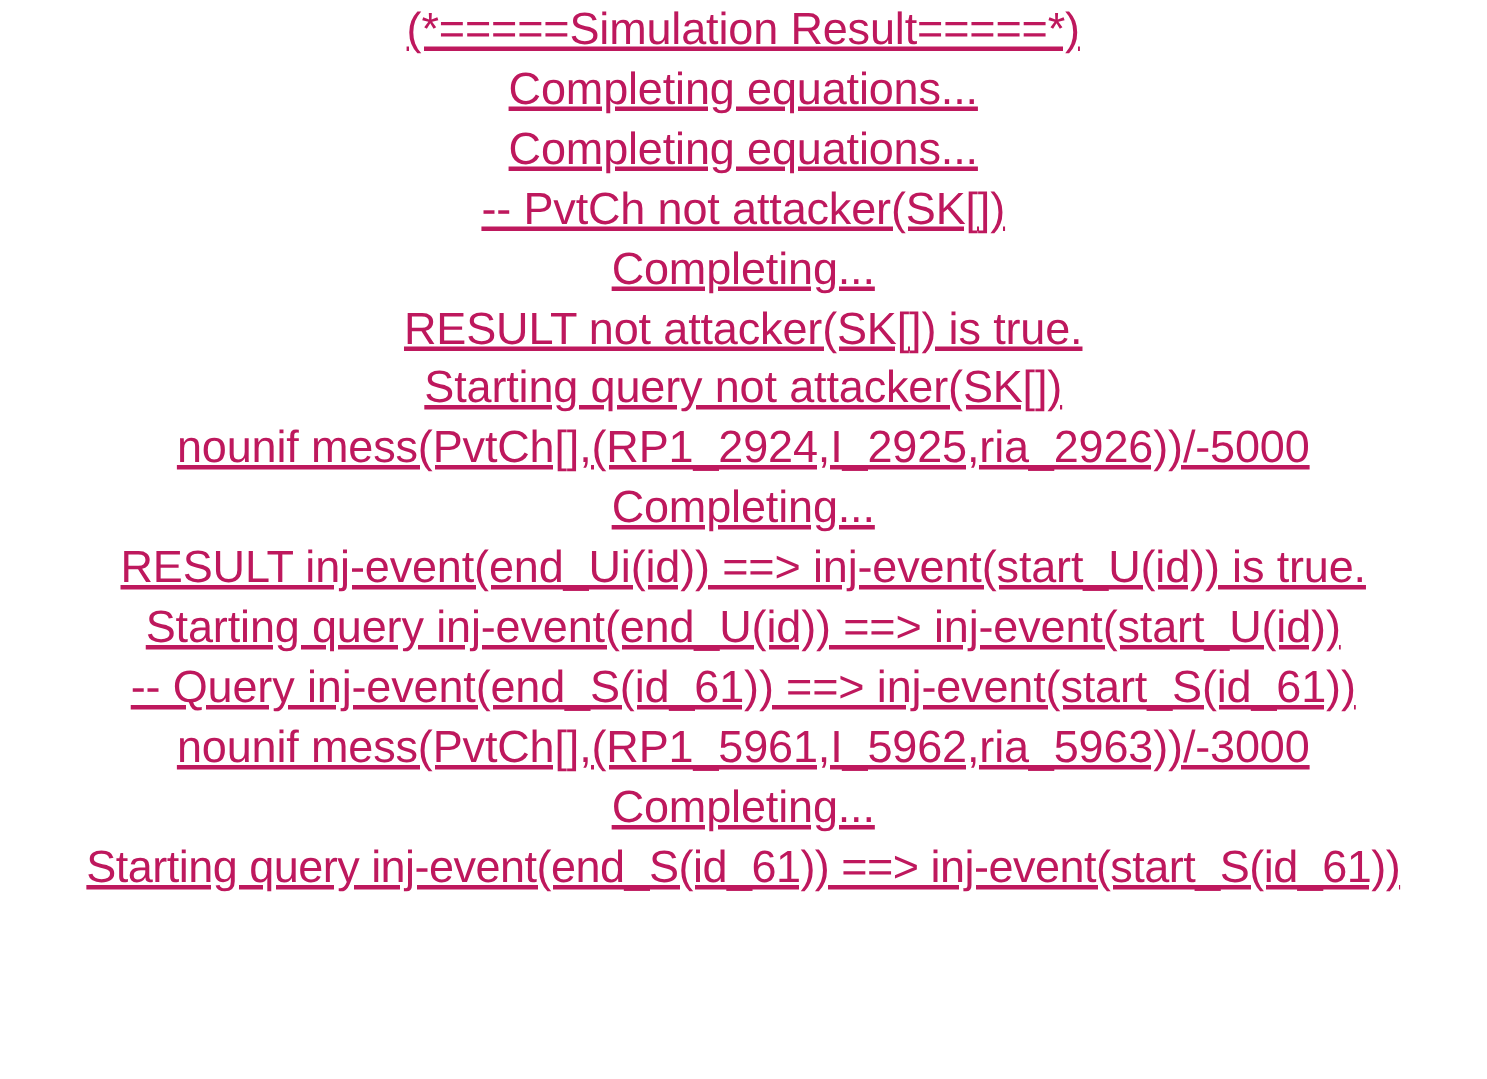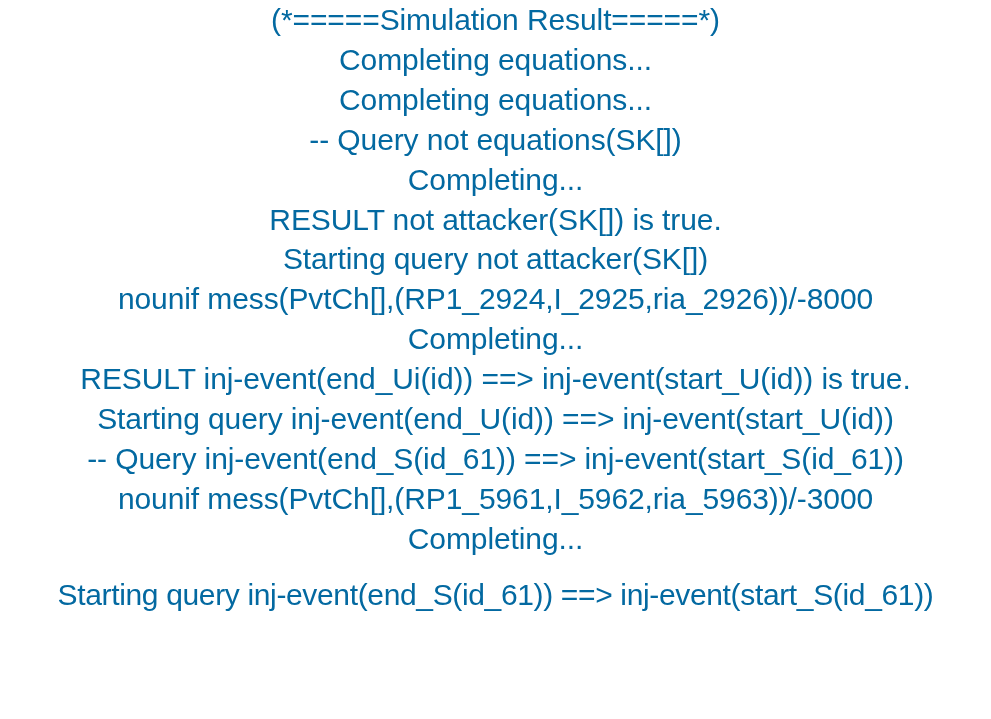--- a/index.html
+++ b/index.html
@@ -11,51 +11,51 @@
     width: 991px;
     height: 719px;
     overflow: hidden;
     font-family: "Liberation Sans", sans-serif;
   }
   #console-output {
     width: 991px;
     box-sizing: border-box;
     padding: 0;
     text-align: center;
-    color: #0369a1;
+    color: #be185d;
     font-size: 30px;
     line-height: 39.9px;
     letter-spacing: -0.1px;
     white-space: nowrap;
+    text-decoration: underline;
   }
   .log-line {
     display: block;
     width: 100%;
     text-align: center;
     white-space: nowrap;
   }
   
   .log-line.wide {
     letter-spacing: -0.35px;
-    margin-top: 16px;
   }
 </style>
 </head>
 <body>
 
 <div id="console-output">
 
   <span class="log-line">(*=====Simulation Result=====*)</span>
   <span class="log-line">Completing equations...</span>
   <span class="log-line">Completing equations...</span>
-  <span class="log-line">-- Query not equations(SK[])</span>
+  <span class="log-line">-- PvtCh not attacker(SK[])</span>
   <span class="log-line">Completing...</span>
   <span class="log-line">RESULT not attacker(SK[]) is true.</span>
   <span class="log-line">Starting query not attacker(SK[])</span>
-  <span class="log-line">nounif mess(PvtCh[],(RP1_2924,I_2925,ria_2926))/-8000</span>
+  <span class="log-line">nounif mess(PvtCh[],(RP1_2924,I_2925,ria_2926))/-5000</span>
   <span class="log-line">Completing...</span>
   <span class="log-line">RESULT inj-event(end_Ui(id)) ==&gt; inj-event(start_U(id)) is true.</span>
   <span class="log-line">Starting query inj-event(end_U(id)) ==&gt; inj-event(start_U(id))</span>
   <span class="log-line">-- Query inj-event(end_S(id_61)) ==&gt; inj-event(start_S(id_61))</span>
   <span class="log-line">nounif mess(PvtCh[],(RP1_5961,I_5962,ria_5963))/-3000</span>
   <span class="log-line">Completing...</span>
   <span class="log-line wide">Starting query inj-event(end_S(id_61)) ==&gt; inj-event(start_S(id_61))</span>
 
 </div>
 

